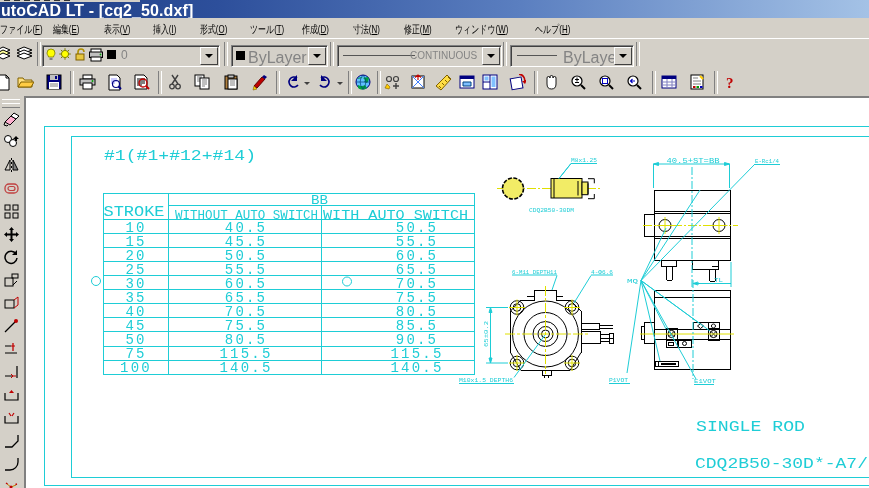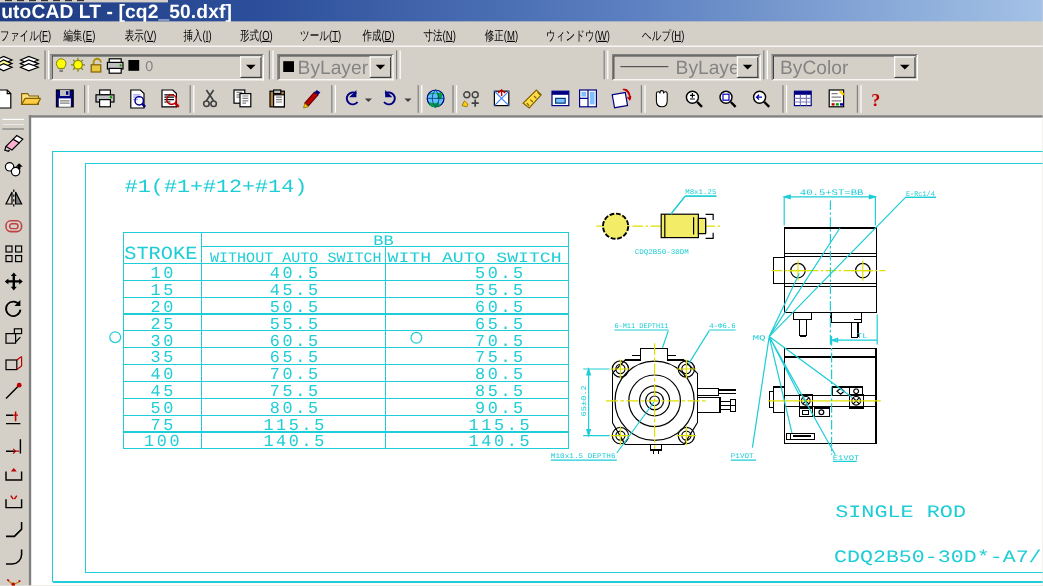--- a/index.html
+++ b/index.html
@@ -100,31 +100,32 @@
     </svg>
     <div class="dd"></div>
   </div>
   <div class="sep" style="left:224px;top:3px;height:24px"></div>
   <div class="combo" style="left:231px;top:6px;width:95px">
     <div style="position:absolute;left:4px;top:5px;width:9px;height:9px;background:#000"></div>
     <div class="ctext" style="left:16px">ByLayer</div>
     <div class="dd"></div>
   </div>
   <div class="sep" style="left:330px;top:3px;height:24px"></div>
+  <div class="combo" style="left:337px;top:6px;width:163px">
+    <div style="position:absolute;left:5px;top:9px;width:72px;height:0;border-top:1px solid #555"></div>
+    <div class="ctext" style="left:72px;font-size:10px;top:4px">CONTINUOUS</div>
+    <div class="dd"></div>
+  </div>
   <div class="sep" style="left:503px;top:3px;height:24px"></div>
   <div class="combo" style="left:510px;top:6px;width:122px">
     <div style="position:absolute;left:6px;top:9px;width:40px;height:0;border-top:1px solid #555"></div>
     <div class="ctext" style="left:52px">ByLayer</div>
     <div class="dd"></div>
   </div>
   <div class="sep" style="left:636px;top:3px;height:24px"></div>
-  <div class="combo" style="left:643px;top:6px;width:120px">
-    <div class="ctext" style="left:6px">ByColor</div>
-    <div class="dd"></div>
-  </div>
 </div>
 <div id="tb2" class="abs">
   <div class="btn" style="left:-8px;top:3px">
       <svg width="17" height="17" viewBox="0 0 17 17">
         <path d="M4 1 h7 l3 3 v12 h-10 Z" fill="#fff" stroke="#000"></path>
         <path d="M11 1 v3 h3" fill="none" stroke="#000"></path>
       </svg>
     </div>
   <div class="btn" style="left:14px;top:3px">
       <svg width="17" height="17" viewBox="0 0 17 17">

